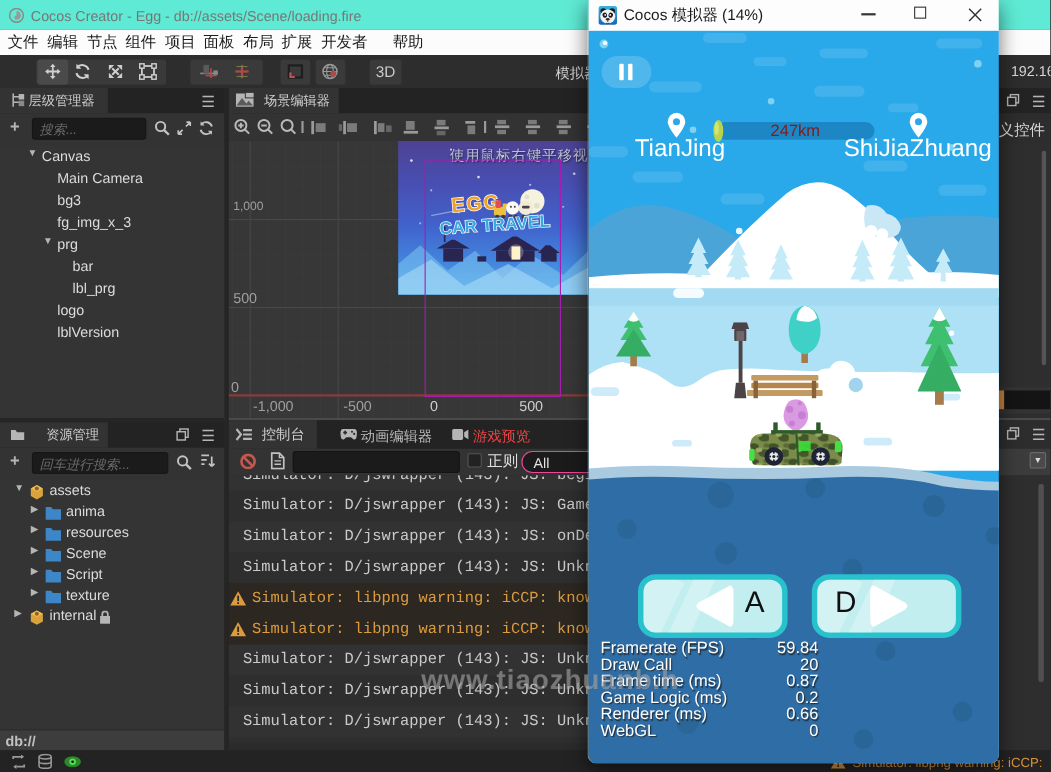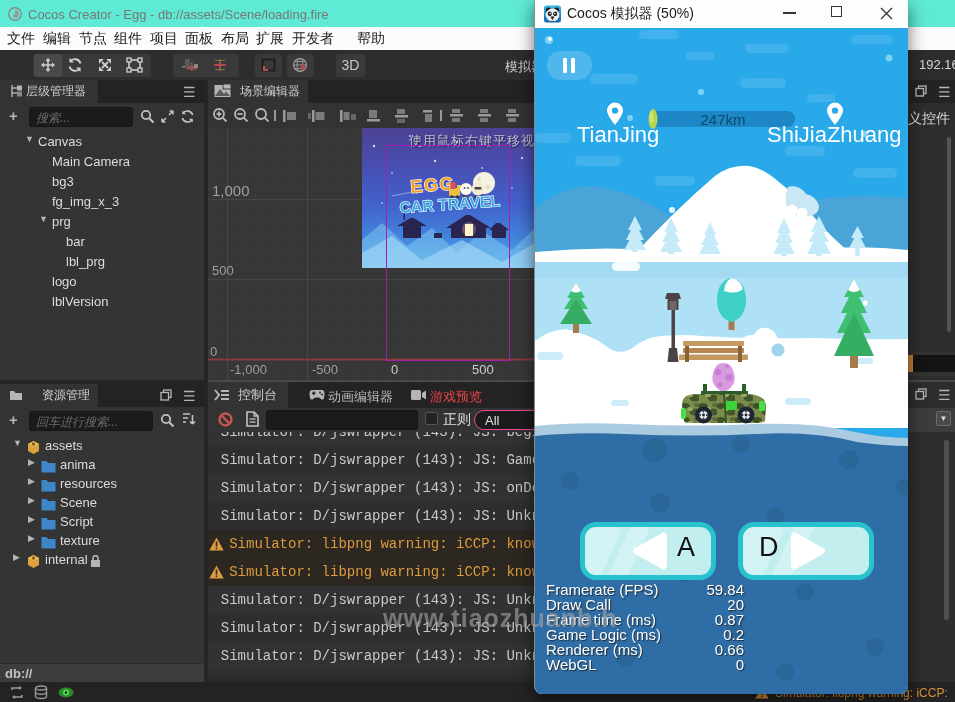--- a/index.html
+++ b/index.html
@@ -426,21 +426,21 @@
               <circle cx="32" cy="18" r="1.8"></circle>
           </g>
         </g>
         <text x="10" y="63" font-family="Liberation Sans" font-size="15.5" font-weight="bold" fill="#38a8e0" stroke="#ffffff" stroke-width="1.2" paint-order="stroke" transform="rotate(-4 10 63)" letter-spacing="0.2">CAR TRAVEL</text>
       </svg>
 
       <div class="abs" style="left:205px;top:4px;width:330px;font-size:13px;color:rgba(222,222,232,0.8);text-shadow:1px 1px 2px rgba(0,0,0,0.6);letter-spacing:1px">使用鼠标右键平移视图</div>
 
       <div class="abs" style="left:182px;top:17px;width:124px;height:216px;border:1.5px solid #a51dae"></div>
 
-      <div class="abs" style="left:8px;top:54px;font-size:15px;color:#9f9f9f">1,000</div>
+      <div class="abs" style="left:8px;top:54px;font-size:11px;color:#9f9f9f">1,000</div>
       <div class="abs" style="left:8px;top:135px;font-size:13px;color:#9f9f9f">500</div>
       <div class="abs" style="left:6px;top:216px;font-size:13px;color:#9f9f9f">0</div>
       <div class="abs" style="left:26px;top:234px;font-size:13px;color:#9f9f9f">-1,000</div>
       <div class="abs" style="left:108px;top:234px;font-size:13px;color:#9f9f9f">-500</div>
       <div class="abs" style="left:187px;top:234px;font-size:13px;color:#cfcfcf">0</div>
       <div class="abs" style="left:268px;top:234px;font-size:13px;color:#cfcfcf">500</div>
     </div>
   </div>
 
   <div class="abs" id="consolepanel">
@@ -574,21 +574,21 @@
         <circle cx="4.5" cy="5" r="2.6" fill="#1a1a1a"></circle>
           <circle cx="12.5" cy="5" r="2.6" fill="#1a1a1a"></circle>
         <ellipse cx="8.5" cy="10" rx="6.8" ry="6.4" fill="#f2f2f0"></ellipse>
         <ellipse cx="5.8" cy="8.8" rx="2" ry="2.4" fill="#1a1a1a" transform="rotate(-15 5.8 8.8)"></ellipse>
         <ellipse cx="11.2" cy="8.8" rx="2" ry="2.4" fill="#1a1a1a" transform="rotate(15 11.2 8.8)"></ellipse>
         <circle cx="6.2" cy="8.6" r="0.8" fill="#fff"></circle>
           <circle cx="10.8" cy="8.6" r="0.8" fill="#fff"></circle>
         <ellipse cx="8.5" cy="12.5" rx="1.7" ry="1.2" fill="#2a2a2a"></ellipse>
         <path d="M8.5 13.5 L8.5 15 M7 16 Q8.5 17 10 16" stroke="#2a2a2a" stroke-width="0.8" fill="none"></path>
       </svg>
-      <div class="abs" style="left:32px;top:5px;font-size:14px;color:#1a1a1a">Cocos 模拟器 (50%)</div>
+      <div class="abs" style="left:32px;top:5px;font-size:14px;color:#1a1a1a">Cocos 模拟器 (14%)</div>
       <div class="abs" style="left:248px;top:12px;width:13px;height:1.5px;background:#333"></div>
       <div class="abs" style="left:296px;top:6px;width:11px;height:11px;border:1.2px solid #333"></div>
       <svg class="abs" style="left:345px;top:7px" width="13" height="13" viewBox="0 0 13 13">
         <path d="M1 1 L12 12 M12 1 L1 12" stroke="#333" stroke-width="1.3"></path>
       </svg>
     </div>
     <div class="abs" id="simgame">
 
       <svg class="abs" style="left:0;top:0" width="374" height="230" viewBox="0 0 374 230">
         <g fill="#41b2ec">
@@ -620,21 +620,21 @@
             <circle cx="74" cy="206" r="2"></circle>
           <circle cx="305" cy="182" r="2"></circle>
         </g>
       </svg>
 
       <div class="abs" style="left:12px;top:23px;width:45px;height:29px;background:#4fb7ec;border-radius:14px"></div>
       <div class="abs" style="left:28px;top:30px;width:4px;height:15px;background:#fff;border-radius:1px"></div>
       <div class="abs" style="left:36px;top:30px;width:4px;height:15px;background:#fff;border-radius:1px"></div>
 
       <div class="abs" style="left:116px;top:83px;width:144px;height:16px;background:#1d87c6;border-radius:8px"></div>
-      <div class="abs" style="left:116px;top:83px;width:144px;font-size:15px;color:#0c4a6e;text-align:center">247km</div>
+      <div class="abs" style="left:116px;top:83px;width:144px;font-size:15px;color:#7f1d1d;text-align:center">247km</div>
       <svg class="abs" style="left:110px;top:80px" width="16" height="22" viewBox="0 0 16 22">
         <ellipse cx="8" cy="11" rx="4.5" ry="10" fill="#b8d44e"></ellipse>
         <ellipse cx="6.5" cy="9" rx="2" ry="6" fill="#d8e87a" opacity="0.8"></ellipse>
       </svg>
 
       <svg class="abs" style="left:70px;top:74px" width="20" height="24" viewBox="0 0 20 24">
         <path d="M10 23 C10 23 2 13.5 2 8.6 A8 8 0 0 1 18 8.6 C18 13.5 10 23 10 23 Z" fill="#ffffff"></path>
         <circle cx="10" cy="8.6" r="3.2" fill="#29a9e9"></circle>
       </svg>
       <svg class="abs" style="left:290px;top:74px" width="20" height="24" viewBox="0 0 20 24">

